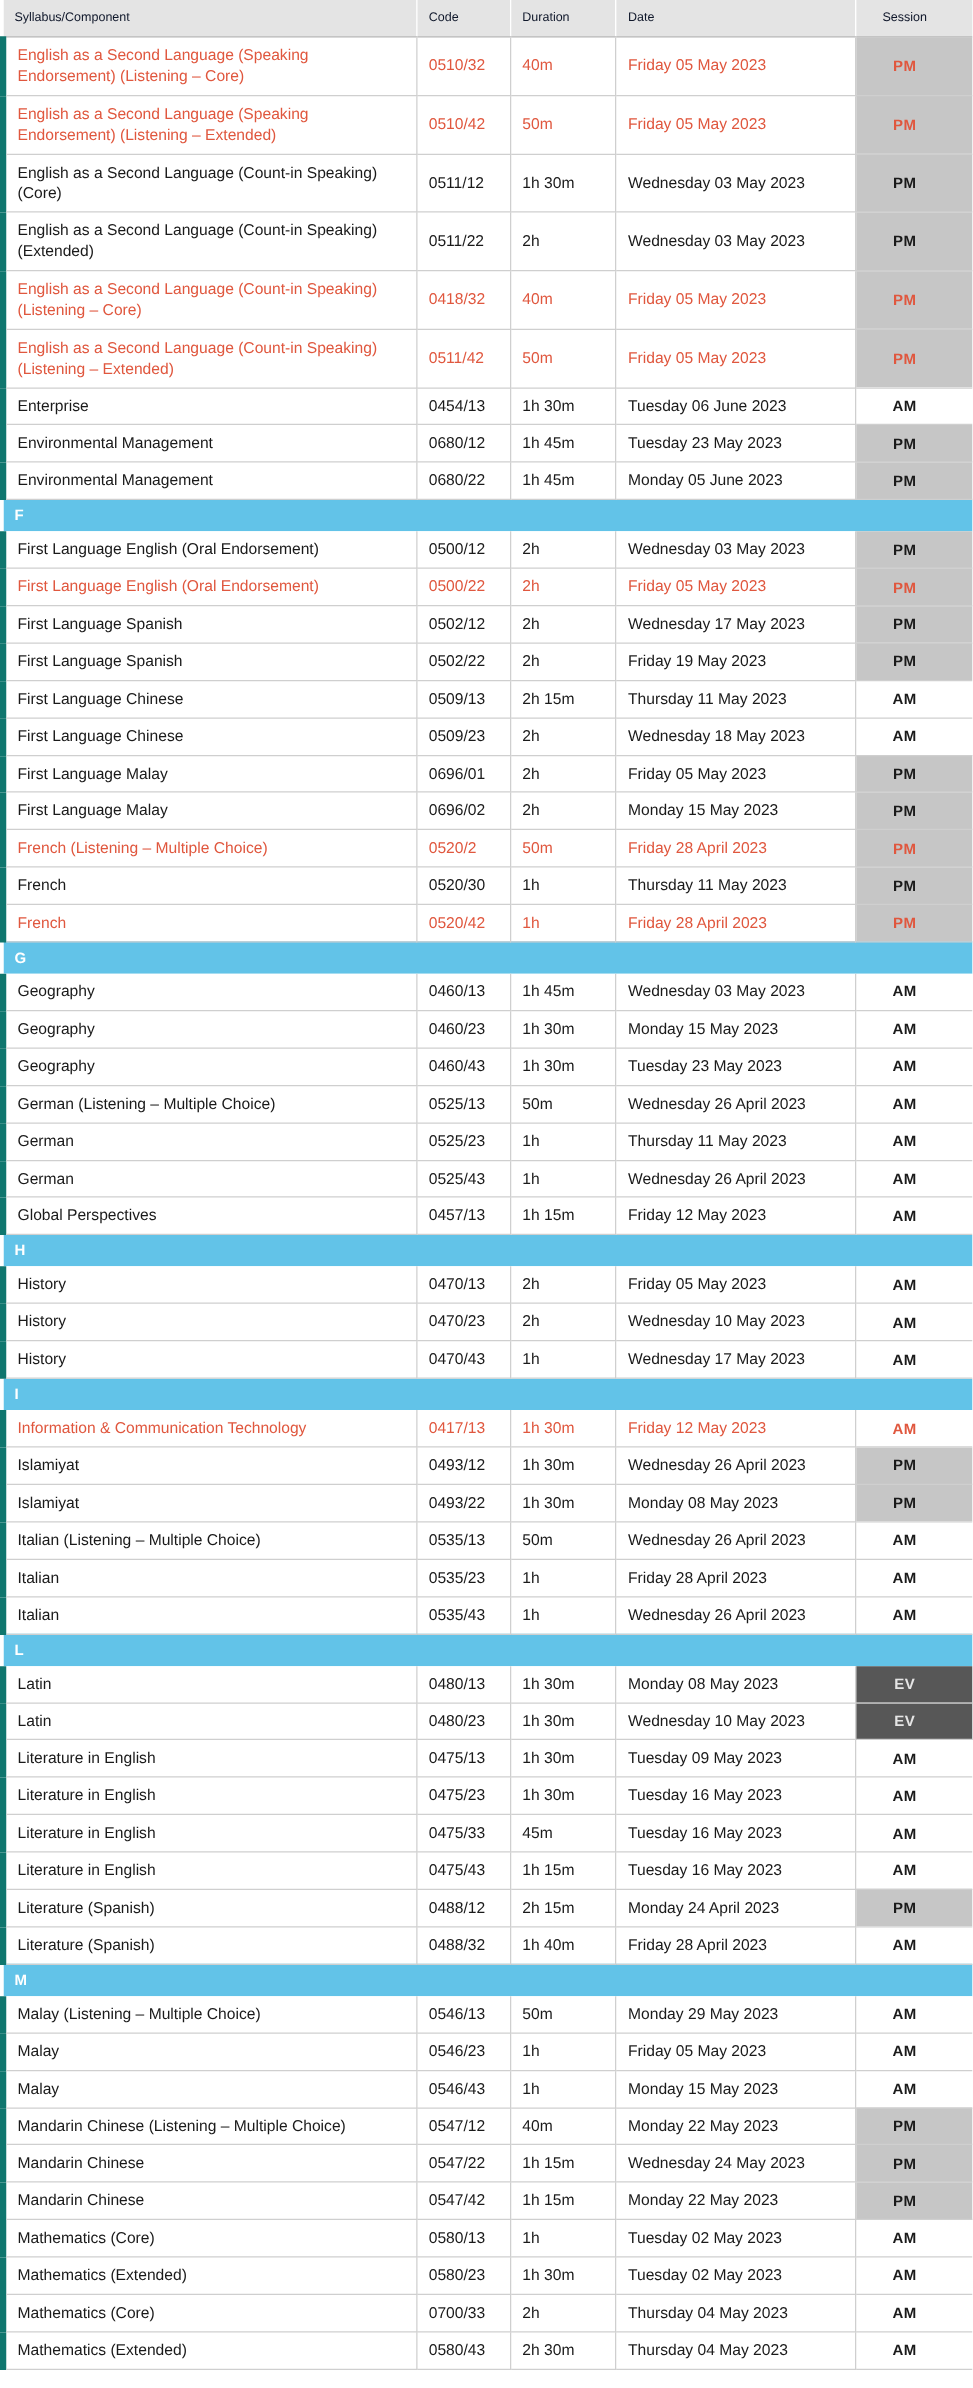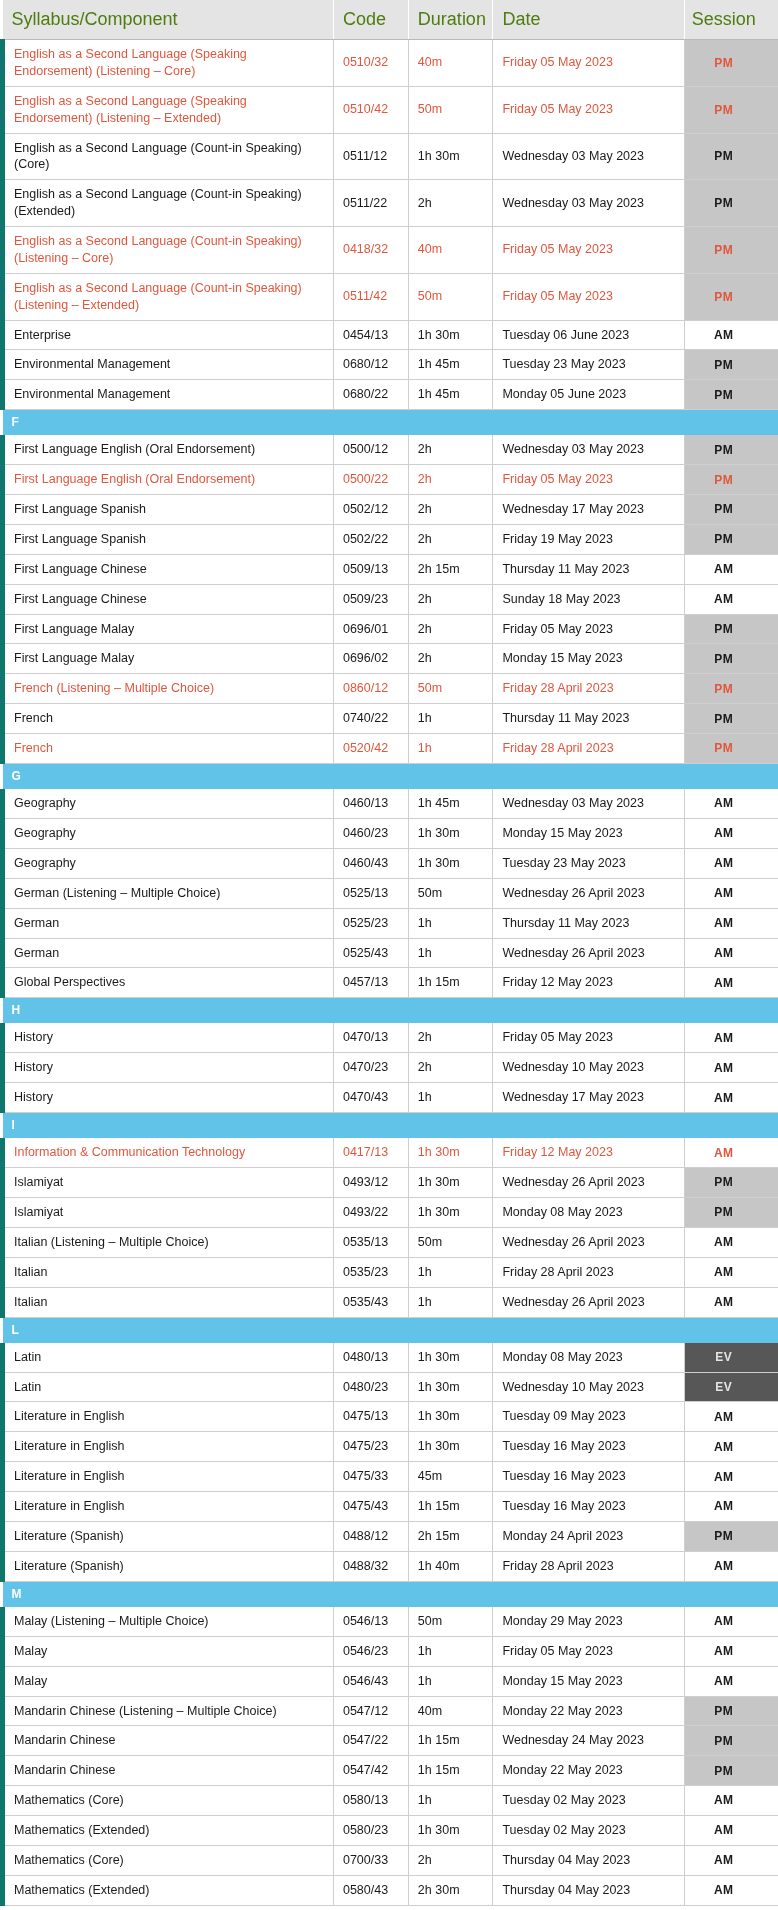--- a/index.html
+++ b/index.html
@@ -21,23 +21,23 @@
     font-size: 12.5px;
   }
   #timetable col.c-syllabus { width: 274px; }
   #timetable col.c-code     { width: 62px; }
   #timetable col.c-duration { width: 70px; }
   #timetable col.c-date     { width: 159px; }
   #timetable col.c-session  { width: 77px; }
 
   thead th {
     background: #e4e4e4;
-    color: #4d7c0f;
+    color: #0f172a;
     font-weight: normal;
-    font-size: 18px;
+    font-size: 10px;
     text-align: left;
     padding: 9px 8px 9px 9px;
     border-right: 1px solid #ffffff;
     border-bottom: 1px solid #b9b9b9;
     vertical-align: middle;
     white-space: nowrap;
   }
   thead th:last-child {
     border-right: none;
     text-align: center;
@@ -206,47 +206,47 @@
         <td class="syllabus">First Language Chinese</td>
         <td class="code">0509/13</td>
         <td class="duration">2h 15m</td>
         <td class="date">Thursday 11 May 2023</td>
         <td class="session am">AM</td>
       </tr>
       <tr class="row">
         <td class="syllabus">First Language Chinese</td>
         <td class="code">0509/23</td>
         <td class="duration">2h</td>
-        <td class="date">Sunday 18 May 2023</td>
+        <td class="date">Wednesday 18 May 2023</td>
         <td class="session am">AM</td>
       </tr>
       <tr class="row">
         <td class="syllabus">First Language Malay</td>
         <td class="code">0696/01</td>
         <td class="duration">2h</td>
         <td class="date">Friday 05 May 2023</td>
         <td class="session pm">PM</td>
       </tr>
       <tr class="row">
         <td class="syllabus">First Language Malay</td>
         <td class="code">0696/02</td>
         <td class="duration">2h</td>
         <td class="date">Monday 15 May 2023</td>
         <td class="session pm">PM</td>
       </tr>
       <tr class="row red">
         <td class="syllabus">French (Listening – Multiple Choice)</td>
-        <td class="code">0860/12</td>
+        <td class="code">0520/2</td>
         <td class="duration">50m</td>
         <td class="date">Friday 28 April 2023</td>
         <td class="session pm">PM</td>
       </tr>
       <tr class="row">
         <td class="syllabus">French</td>
-        <td class="code">0740/22</td>
+        <td class="code">0520/30</td>
         <td class="duration">1h</td>
         <td class="date">Thursday 11 May 2023</td>
         <td class="session pm">PM</td>
       </tr>
       <tr class="row red">
         <td class="syllabus">French</td>
         <td class="code">0520/42</td>
         <td class="duration">1h</td>
         <td class="date">Friday 28 April 2023</td>
         <td class="session pm">PM</td>

